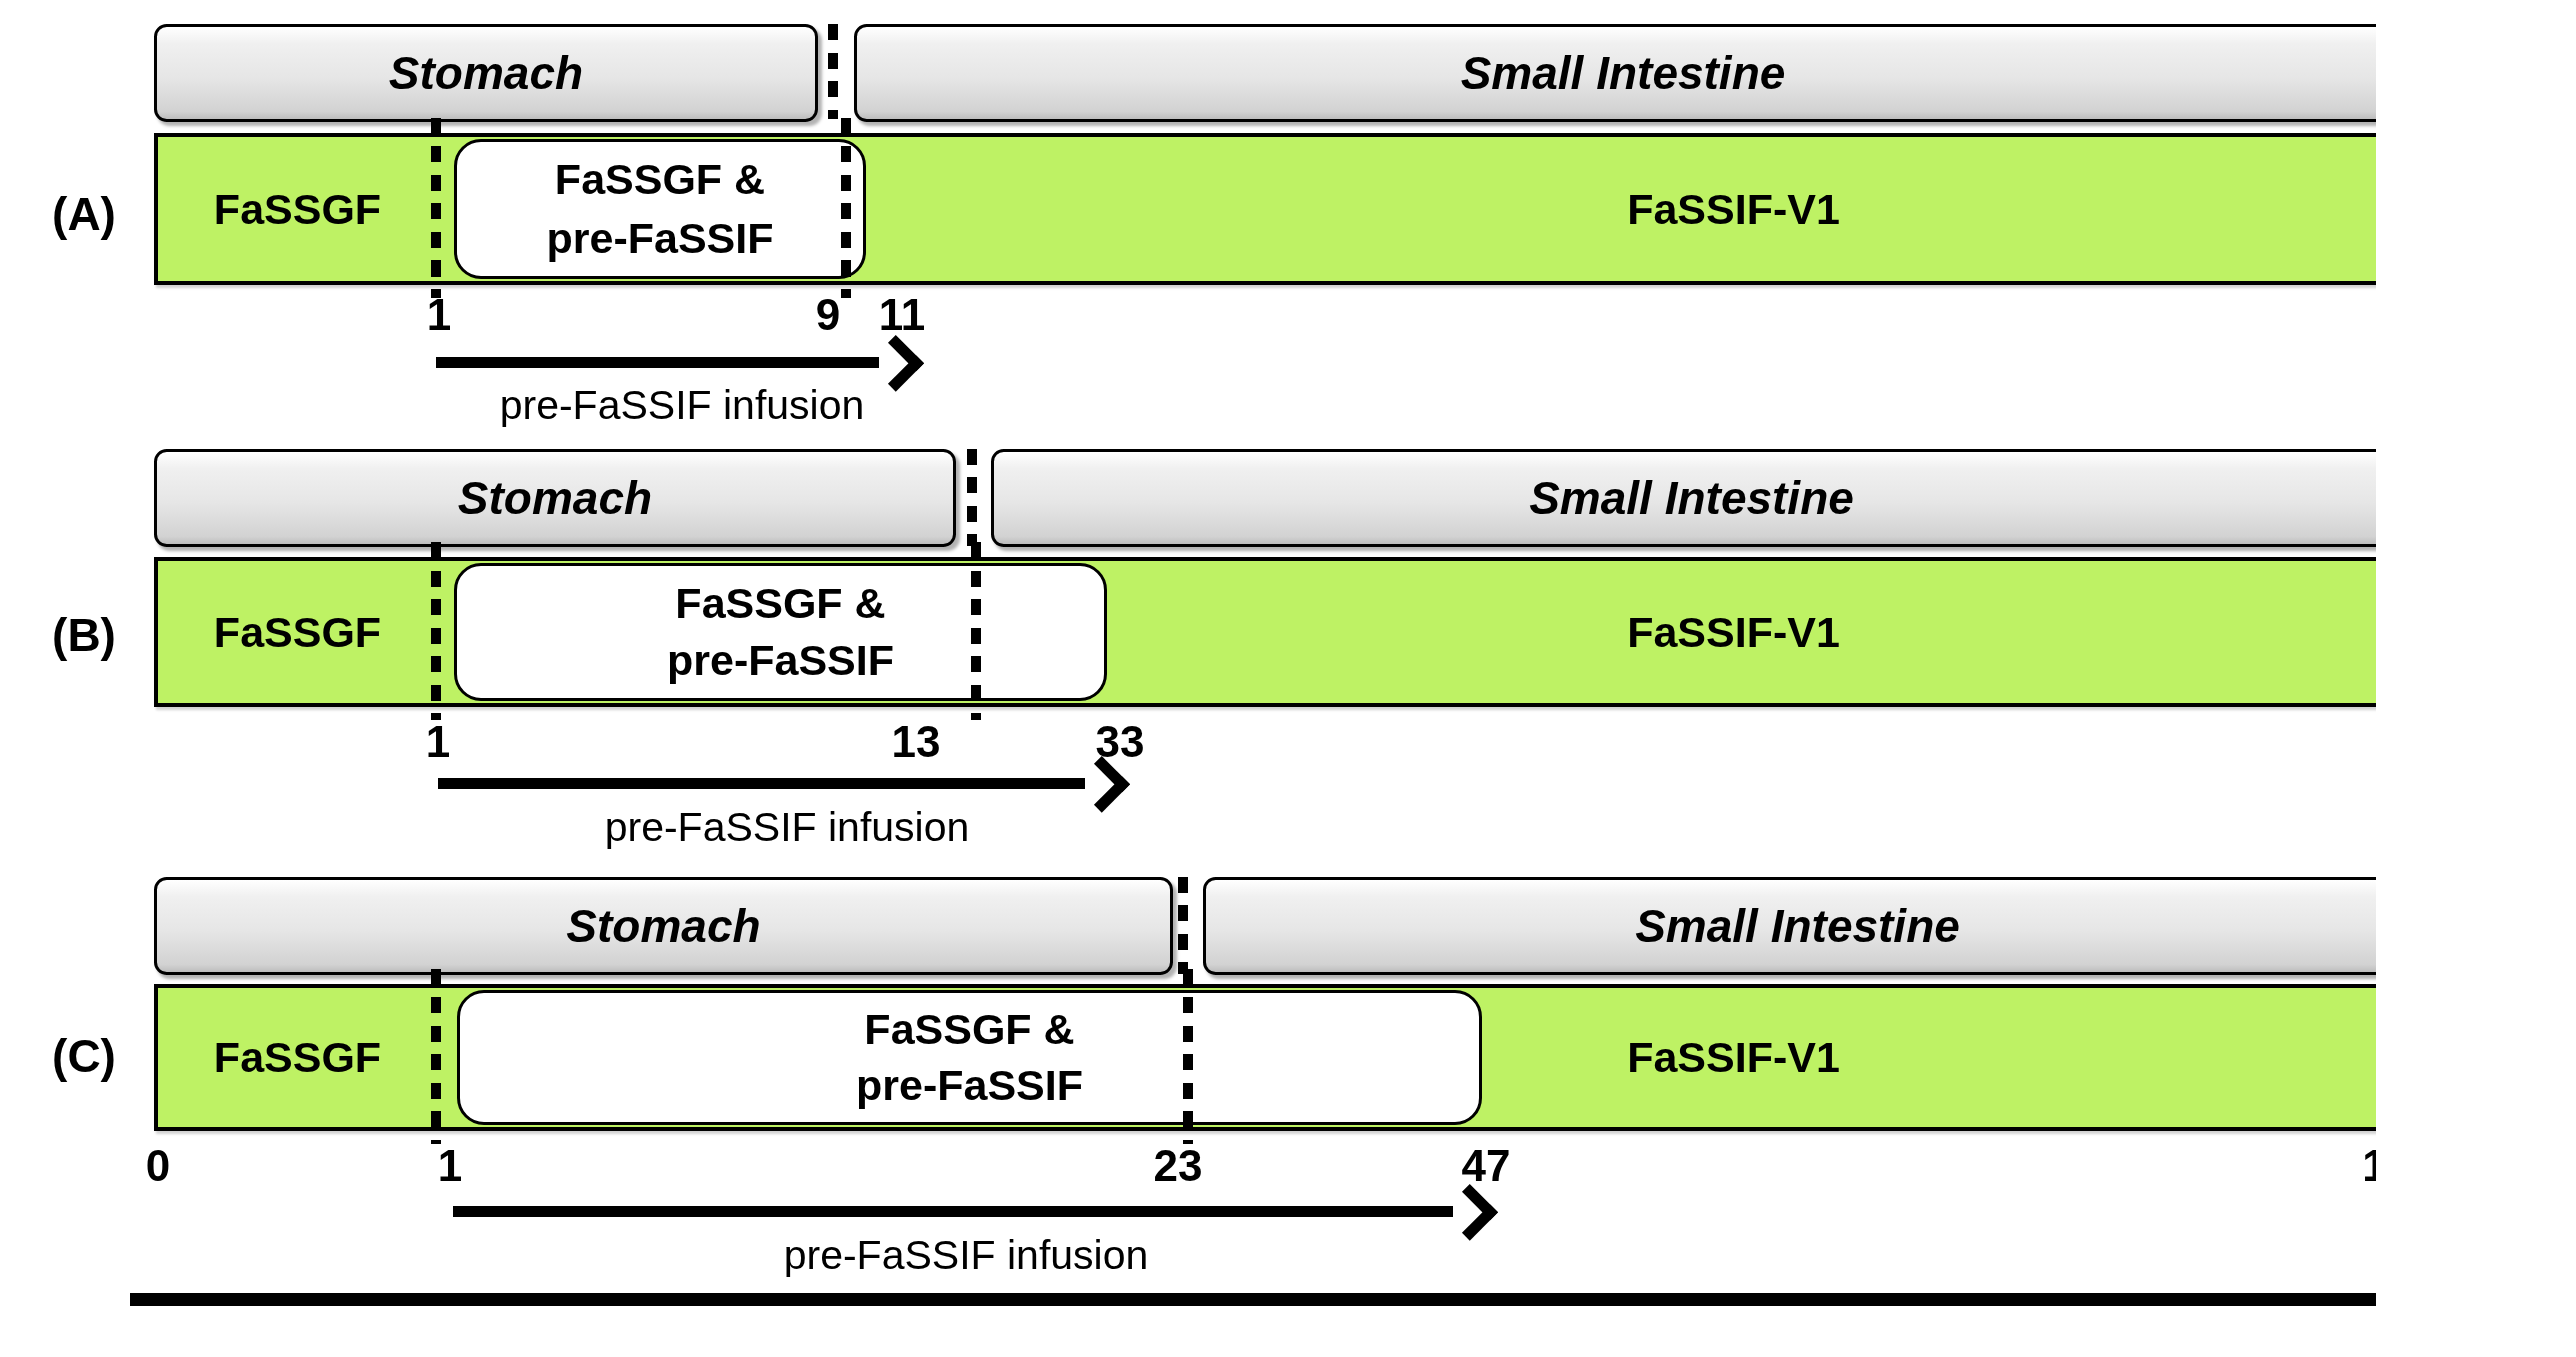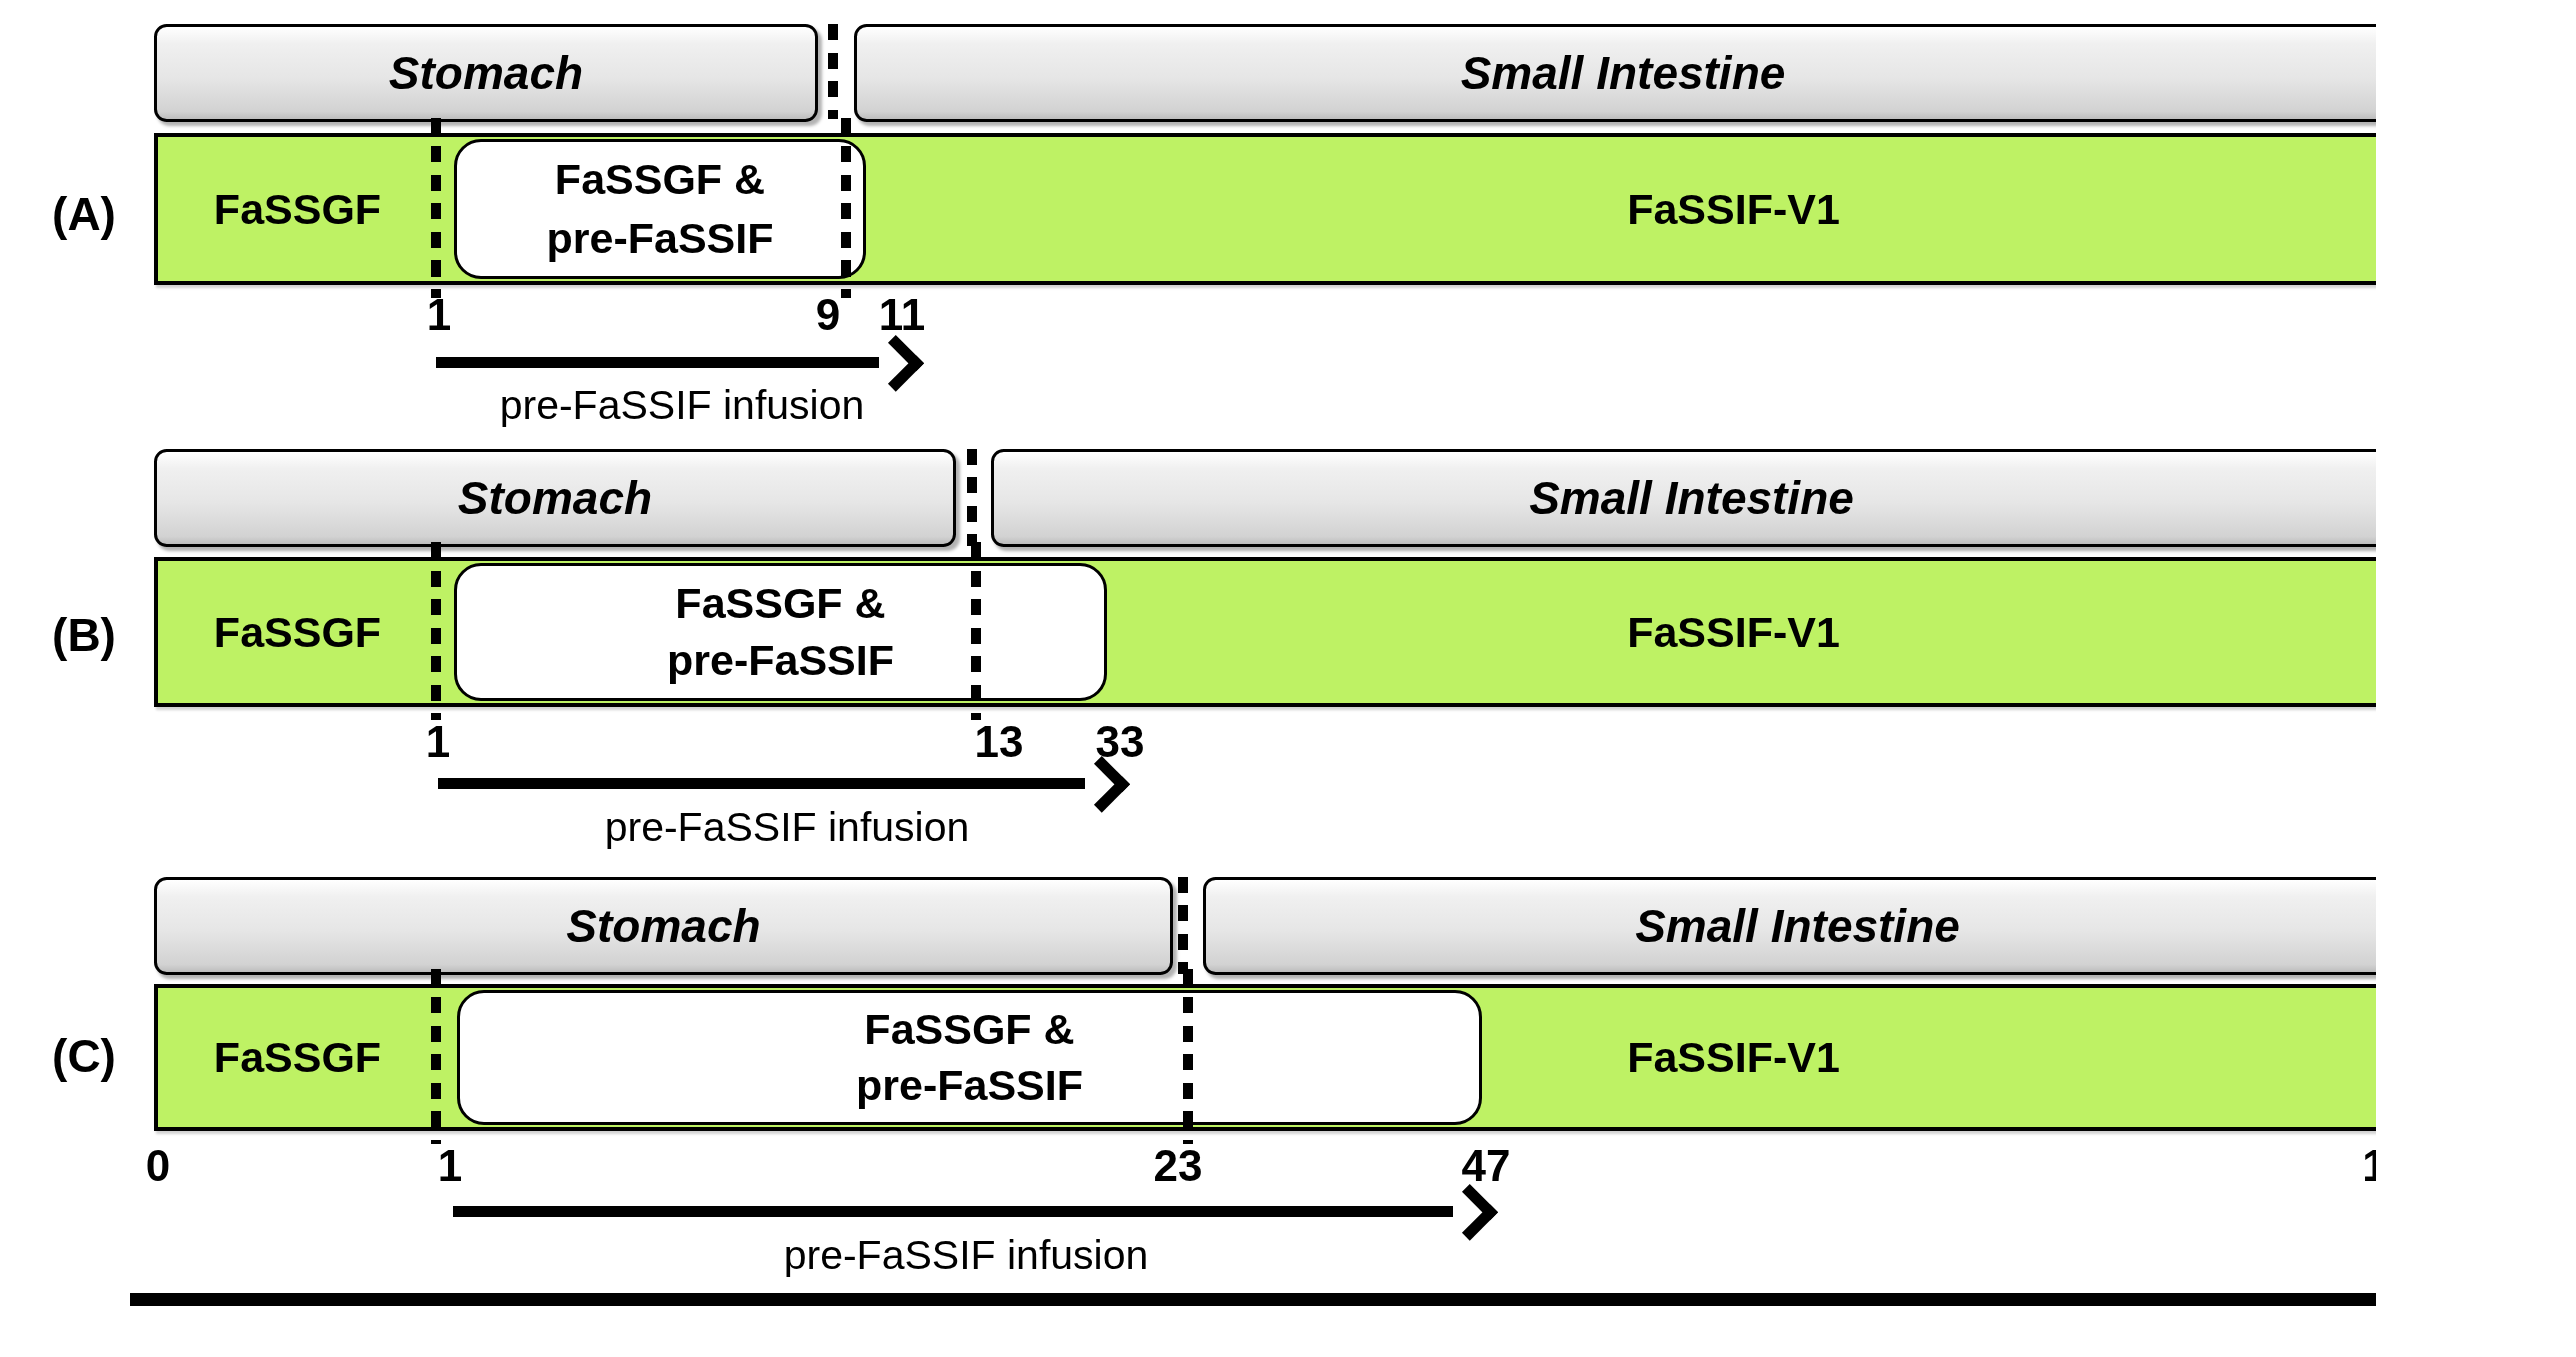--- a/index.html
+++ b/index.html
@@ -151,21 +151,21 @@
       <div class="mix-box b-mix">
         <div>FaSSGF &amp;</div>
         <div>pre-FaSSIF</div>
       </div>
       <div class="seg-label b-seg-right">FaSSIF-V1</div>
       <div class="vdash b-dash-1"></div>
       <div class="vdash b-dash-2"></div>
     </div>
 
     <div class="tick b-ticks" style="left:438px;">1</div>
-    <div class="tick b-ticks" style="left:999px;">13</div>
+    <div class="tick b-ticks" style="left:916px;">13</div>
     <div class="tick b-ticks" style="left:1120px;">33</div>
 
     <div class="arrow b-arrow"></div>
     <div class="infusion-label b-infusion">pre-FaSSIF infusion</div>
   </div>
 
   <div>
     <div class="hdr c-stomach">
       <span>Stomach</span>
     </div>

